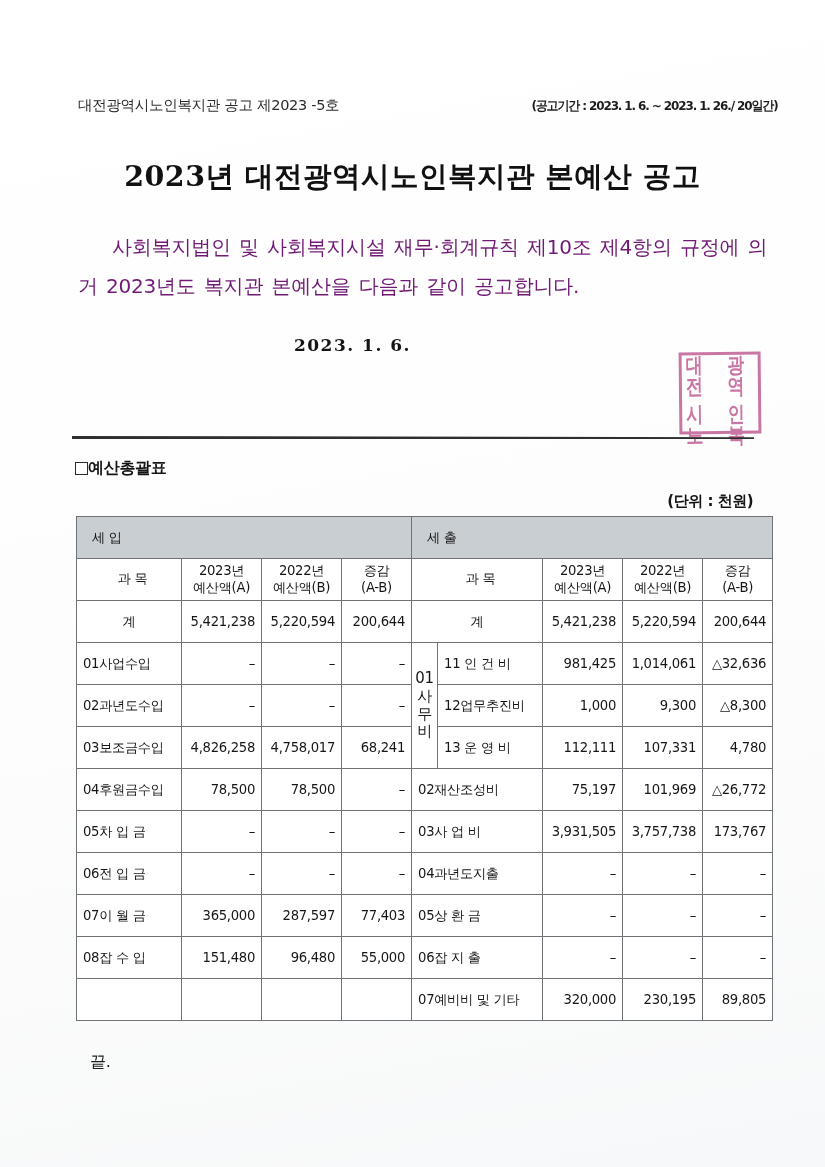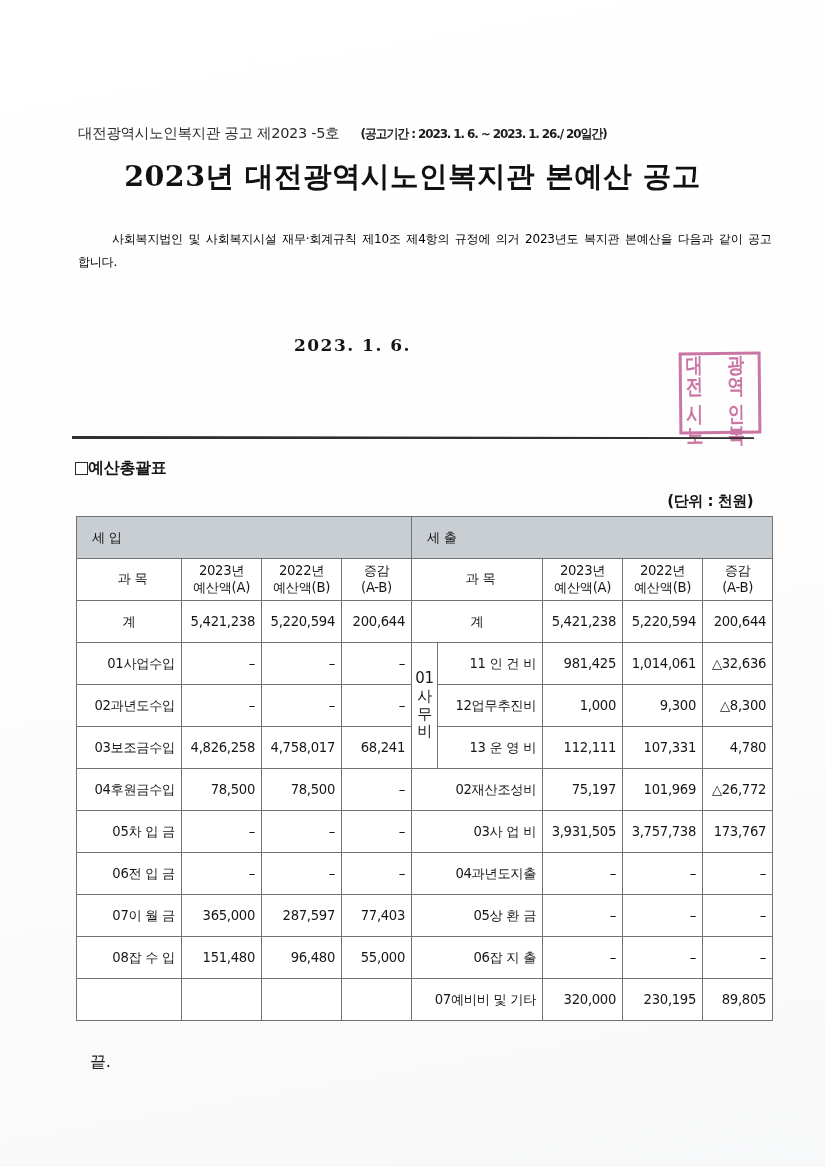--- a/index.html
+++ b/index.html
@@ -28,23 +28,24 @@
     position: absolute;
     left: 0; top: 0;
     width: 825px;
     height: 1167px;
   }
 
   
   .doc-head {
     position: absolute;
     left: 78px;
-    top: 124px;
+    top: 96px;
     width: 700px;
     display: flex;
+    justify-content: space-between;
     align-items: baseline;
   }
   .doc-no {
     font-size: 14.5px;
     letter-spacing: -0.3px;
     color: #2b2b2b;
     white-space: nowrap;
   }
   .doc-period {
     font-size: 13px;
@@ -70,25 +71,25 @@
     color: #111111;
     white-space: nowrap;
   }
 
   
   .doc-body {
     position: absolute;
     left: 78px;
     top: 228px;
     width: 700px;
-    font-size: 12px;
+    font-size: 20px;
     line-height: 1.95;
     letter-spacing: -0.2px;
     text-indent: 34px;
-    color: #000000;
+    color: #701a75;
     word-spacing: 2px;
   }
 
   
   .doc-date {
     position: absolute;
     left: 0;
     top: 335px;
     width: 705px;
     text-align: center;
@@ -223,21 +224,21 @@
     font-size: 13px;
     height: 52px;
   }
   .colhead .l1 { display: block; }
   .colhead .l2 { display: block; }
   .subject-head { letter-spacing: 7px; text-indent: 7px; }
 
   .total-row td { height: 44px; }
   .c { text-align: center; }
   .r { text-align: right; padding-right: 14px; }
-  .l { text-align: right; padding-left: 12px; margin-left: 14px; }
+  .l { text-align: left; padding-left: 12px; margin-left: 14px; }
 
   .vlabel {
     text-align: center;
     padding: 0;
     width: 26px;
   }
   .vlabel .stack {
     display: flex;
     flex-direction: column;
     align-items: center;

